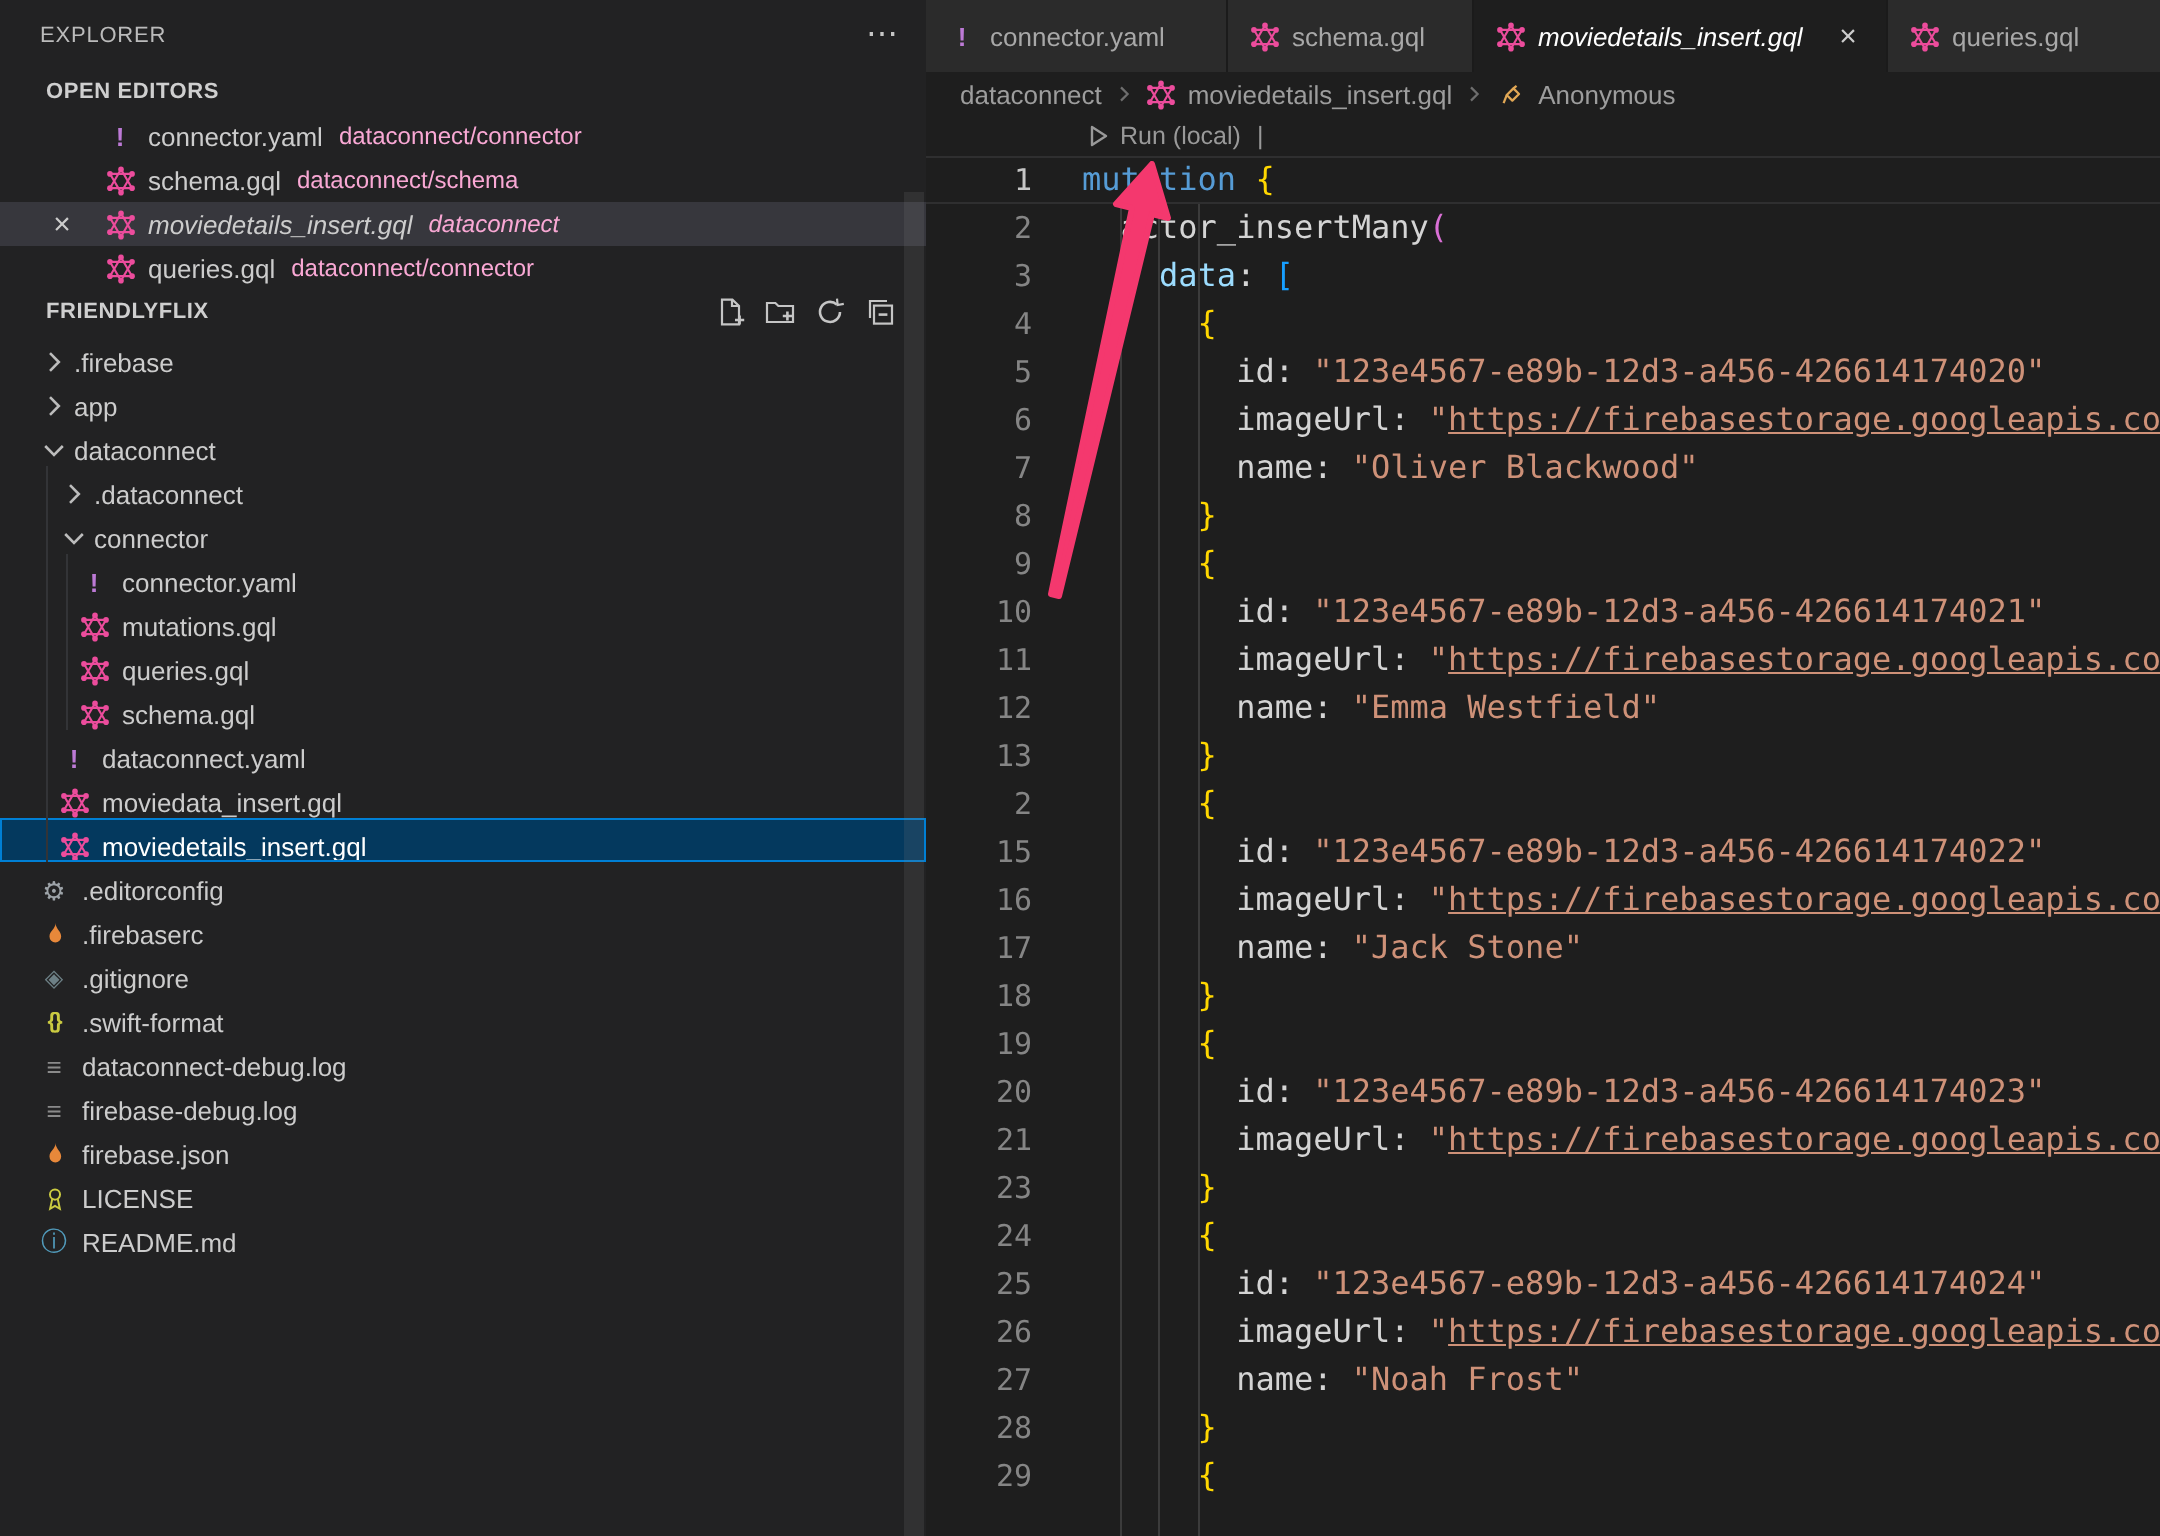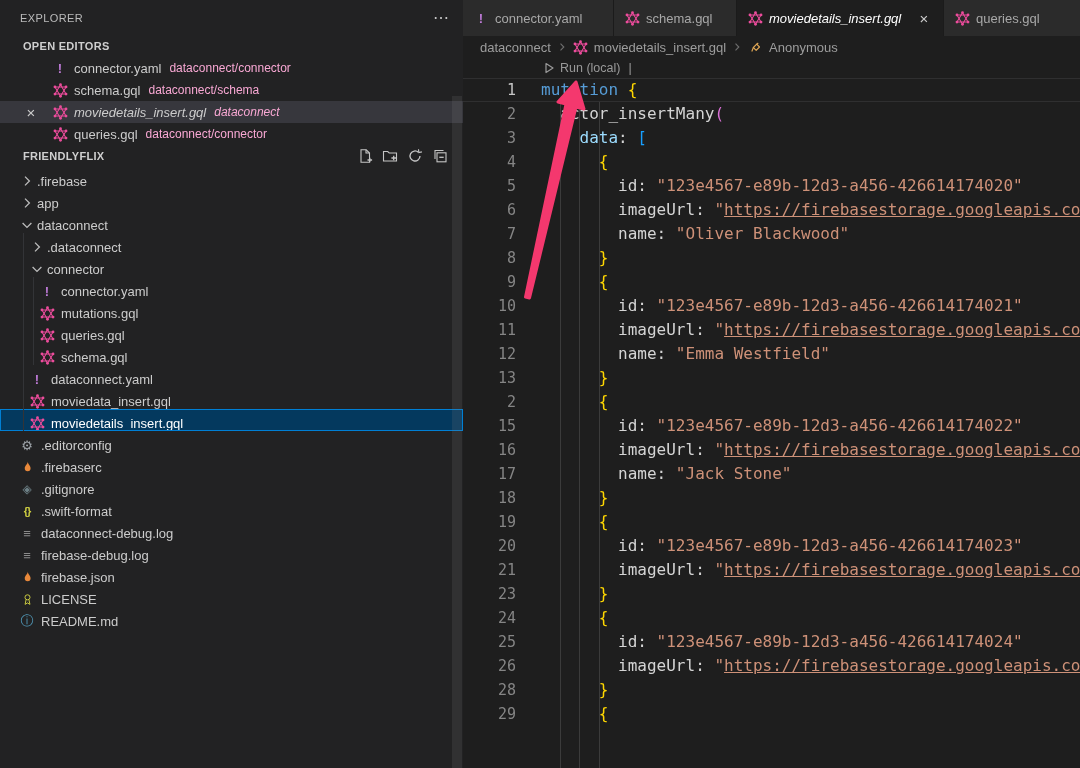--- a/index.html
+++ b/index.html
@@ -576,20 +576,21 @@
           <div class="line"><span class="ln">16</span><span class="lc"><span class="c-t">        imageUrl: </span><span class="c-s">"</span><span class="c-l">https://firebasestorage.googleapis.co</span></span></div>
           <div class="line"><span class="ln">17</span><span class="lc"><span class="c-t">        name: </span><span class="c-s">"Jack Stone"</span></span></div>
           <div class="line"><span class="ln">18</span><span class="lc"><span class="c-t">      </span><span class="c-b1">}</span></span></div>
           <div class="line"><span class="ln">19</span><span class="lc"><span class="c-t">      </span><span class="c-b1">{</span></span></div>
           <div class="line"><span class="ln">20</span><span class="lc"><span class="c-t">        id: </span><span class="c-s">"123e4567-e89b-12d3-a456-426614174023"</span></span></div>
           <div class="line"><span class="ln">21</span><span class="lc"><span class="c-t">        imageUrl: </span><span class="c-s">"</span><span class="c-l">https://firebasestorage.googleapis.co</span></span></div>
           <div class="line"><span class="ln">23</span><span class="lc"><span class="c-t">      </span><span class="c-b1">}</span></span></div>
           <div class="line"><span class="ln">24</span><span class="lc"><span class="c-t">      </span><span class="c-b1">{</span></span></div>
           <div class="line"><span class="ln">25</span><span class="lc"><span class="c-t">        id: </span><span class="c-s">"123e4567-e89b-12d3-a456-426614174024"</span></span></div>
           <div class="line"><span class="ln">26</span><span class="lc"><span class="c-t">        imageUrl: </span><span class="c-s">"</span><span class="c-l">https://firebasestorage.googleapis.co</span></span></div>
+          <div class="line"><span class="ln">27</span><span class="lc"><span class="c-t">        name: </span><span class="c-s">"Noah Frost"</span></span></div>
           <div class="line"><span class="ln">28</span><span class="lc"><span class="c-t">      </span><span class="c-b1">}</span></span></div>
           <div class="line"><span class="ln">29</span><span class="lc"><span class="c-t">      </span><span class="c-b1">{</span></span></div>
         </div>
       <div class="iguide" style="left:97px"></div>
       <div class="iguide" style="left:116px"></div>
       <div class="iguide" style="left:136px"></div>
     </div>
   </main>
 
   <svg class="arrow-overlay" width="1080" height="768" viewBox="0 0 1080 768">

